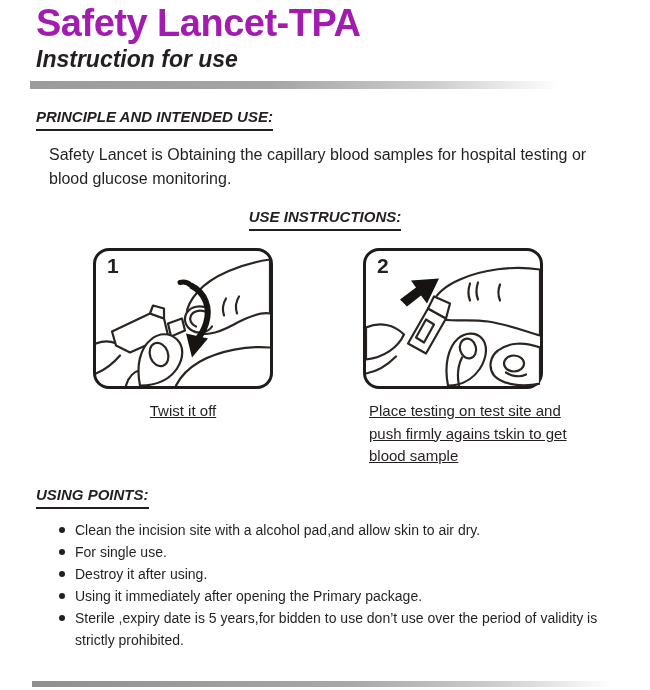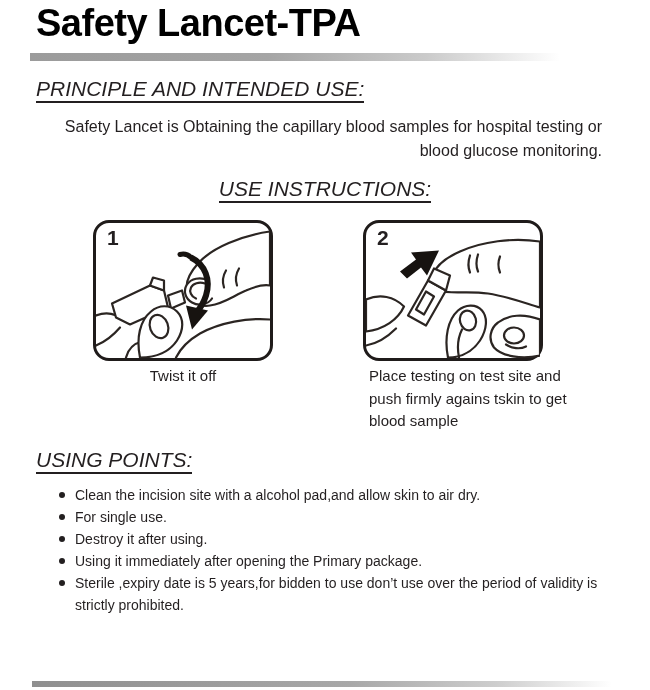--- a/index.html
+++ b/index.html
@@ -14,57 +14,56 @@
     color: #231f20;
     padding: 0 36px;
   }
   
   .title {
     padding-top: 2px;
     font-size: 38px;
     font-weight: bold;
     letter-spacing: -0.5px;
     line-height: 42px;
-    color: #000000;
+    color: #a21caf;
   }
   .subtitle {
     margin-top: 2px;
     font-size: 23px;
     font-weight: bold;
     font-style: italic;
     line-height: 26px;
   }
   .rule-top {
     height: 8px;
     width: 530px;
     margin: 9px 0 0 -6px;
     background: linear-gradient(to right, #9b9b9b 0%, #a5a5a5 45%, #cbcbcb 75%, rgba(255,255,255,0) 100%);
   }
   
   .sec-heading {
-    font-size: 21px;
-    font-weight: normal;
+    font-size: 15px;
+    font-weight: bold;
     font-style: italic;
     line-height: 22px;
   }
   .sec-heading .u {
     display: inline-block;
     border-bottom: 2.5px solid #231f20;
     padding-bottom: 1px;
   }
   .h-principle { margin-top: 17px; }
   .h-use       { margin-top: 15px; text-align: center; }
   .h-points    { margin-top: 16px; }
   
   .body-text {
-    margin: 12px 0 0 0;
+    margin: 12px 0 0 13px;
     width: 566px;
     font-size: 16px;
     line-height: 24px;
-    text-align: right;
   }
   
   .figures { display: flex; margin-top: 17px; }
   .fig-box {
     position: relative;
     width: 180px;
     height: 141px;
     border: 3px solid #1f1b1a;
     border-radius: 16px;
     background: #fff;
@@ -74,21 +73,21 @@
   .fig-2 { margin-left: 90px; }
   .fig-num {
     position: absolute;
     top: 3px;
     left: 11px;
     font-size: 21px;
     font-weight: bold;
     line-height: 24px;
   }
   .fig-box svg { position: absolute; top: 0; left: 0; width: 174px; height: 135px; }
-  .captions { display: flex; margin-top: 4px; align-items: flex-start; }
+  .captions { display: flex; margin-top: 11px; align-items: flex-start; text-decoration: underline; }
   .caption {
     font-size: 15px;
     line-height: 22.5px;
     white-space: pre-line;
   }
   .cap-1 { width: 180px; margin-left: 57px; text-align: center; }
   .cap-2 { width: 208px; margin-left: 90px; padding-left: 6px; }
   
   .points-list {
     list-style: none;
@@ -124,20 +123,21 @@
   .art { fill: none; stroke: #2b2522; stroke-width: 2.2; stroke-linecap: round; stroke-linejoin: round; }
   .art-fill { fill: #ffffff; stroke: #2b2522; stroke-width: 2.2; stroke-linecap: round; stroke-linejoin: round; }
   .art-black { fill: #171310; stroke: none; }
 </style>
 </head>
 <body>
 
 <div class="page">
 
   <div class="title">Safety Lancet-TPA</div>
+  <div class="subtitle">Instruction for use</div>
   <div class="rule-top"></div>
 
   <div class="sec-heading h-principle">
     <span class="u">PRINCIPLE AND INTENDED USE:</span>
   </div>
   <p class="body-text">Safety Lancet is Obtaining the capillary blood samples for hospital testing or blood glucose monitoring.</p>
 
   <div class="sec-heading h-use">
     <span class="u">USE INSTRUCTIONS:</span>
   </div>

